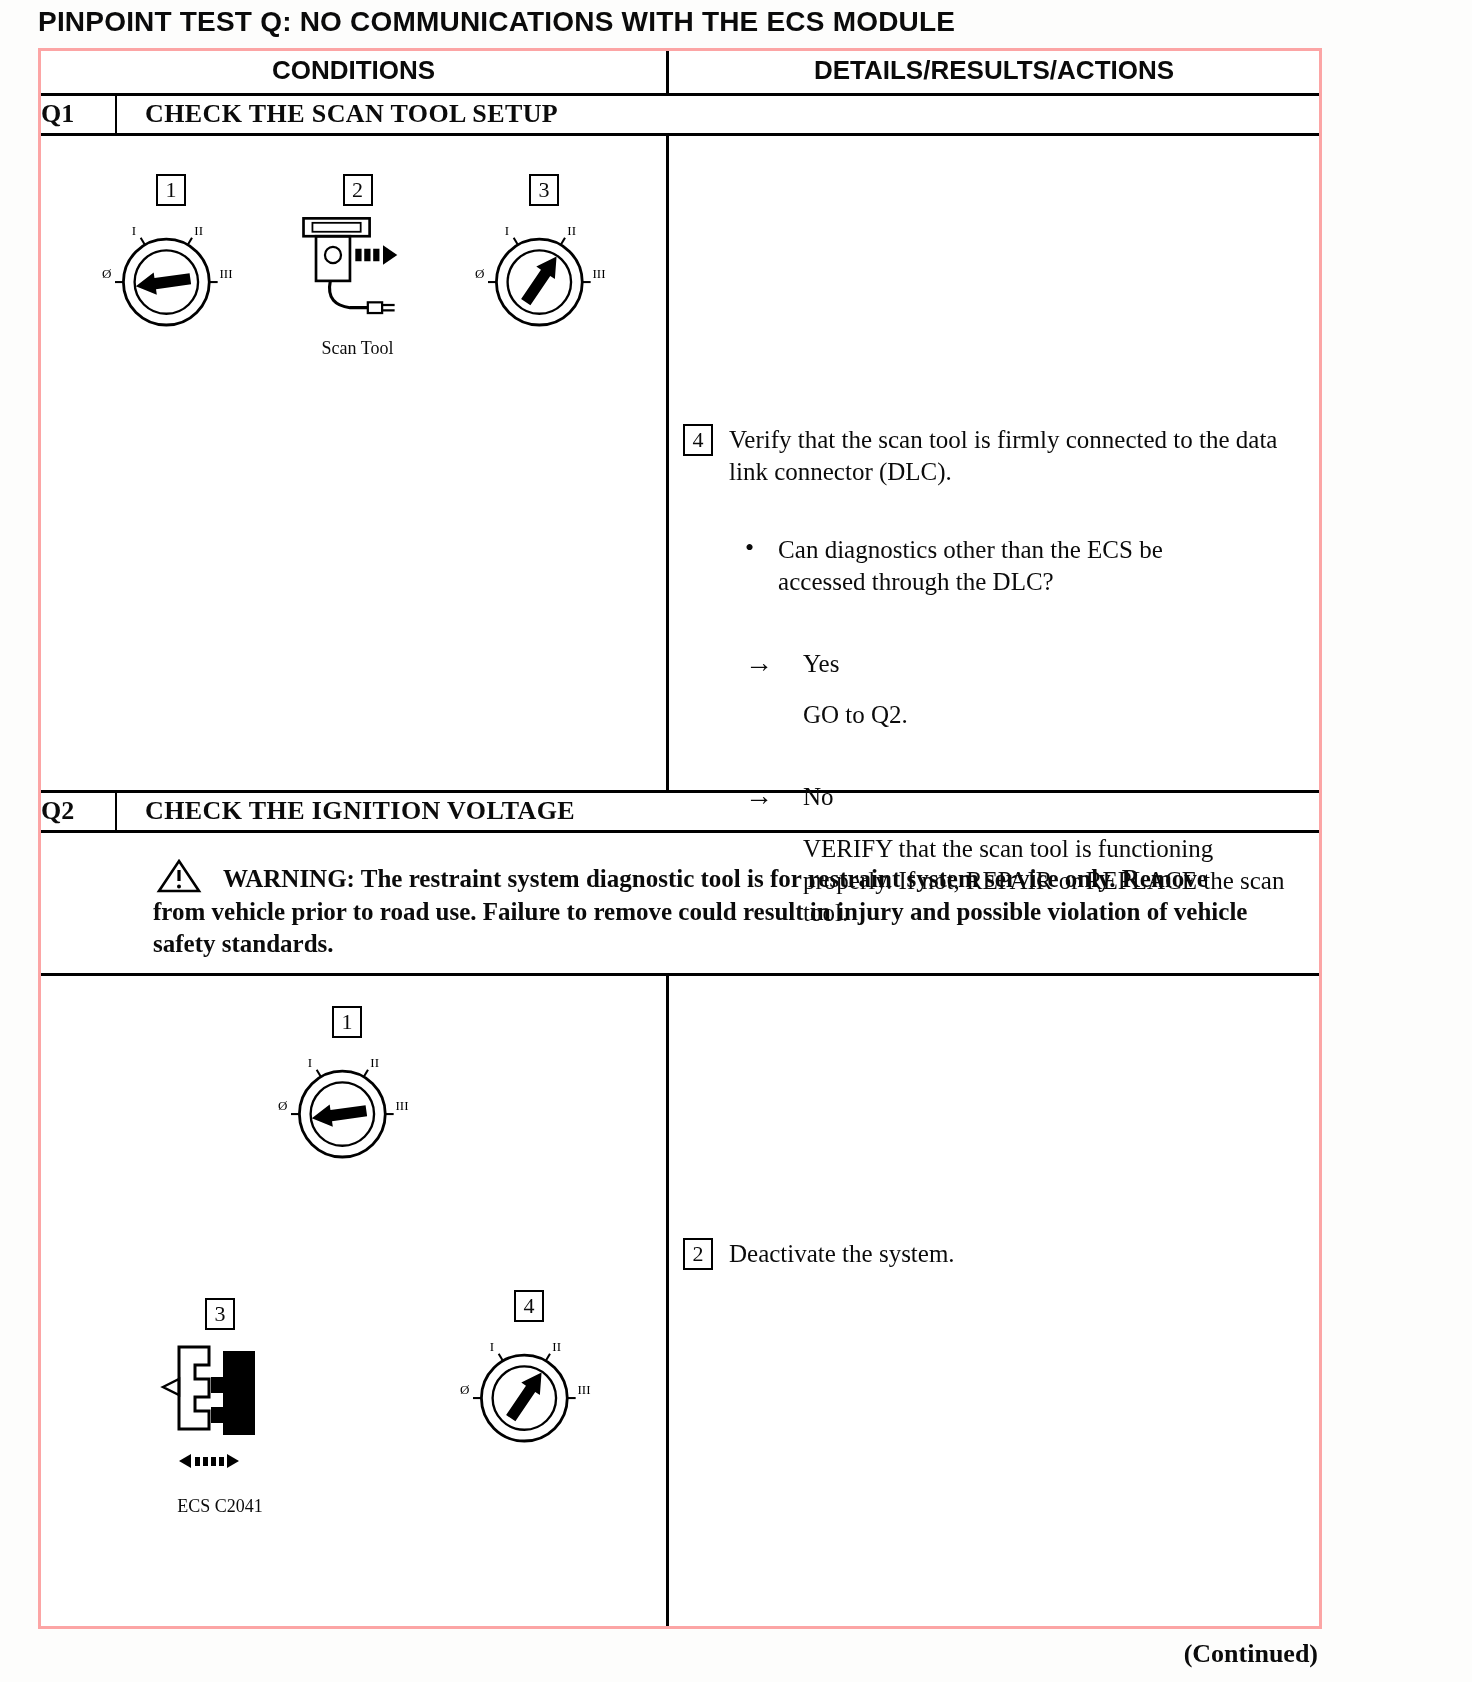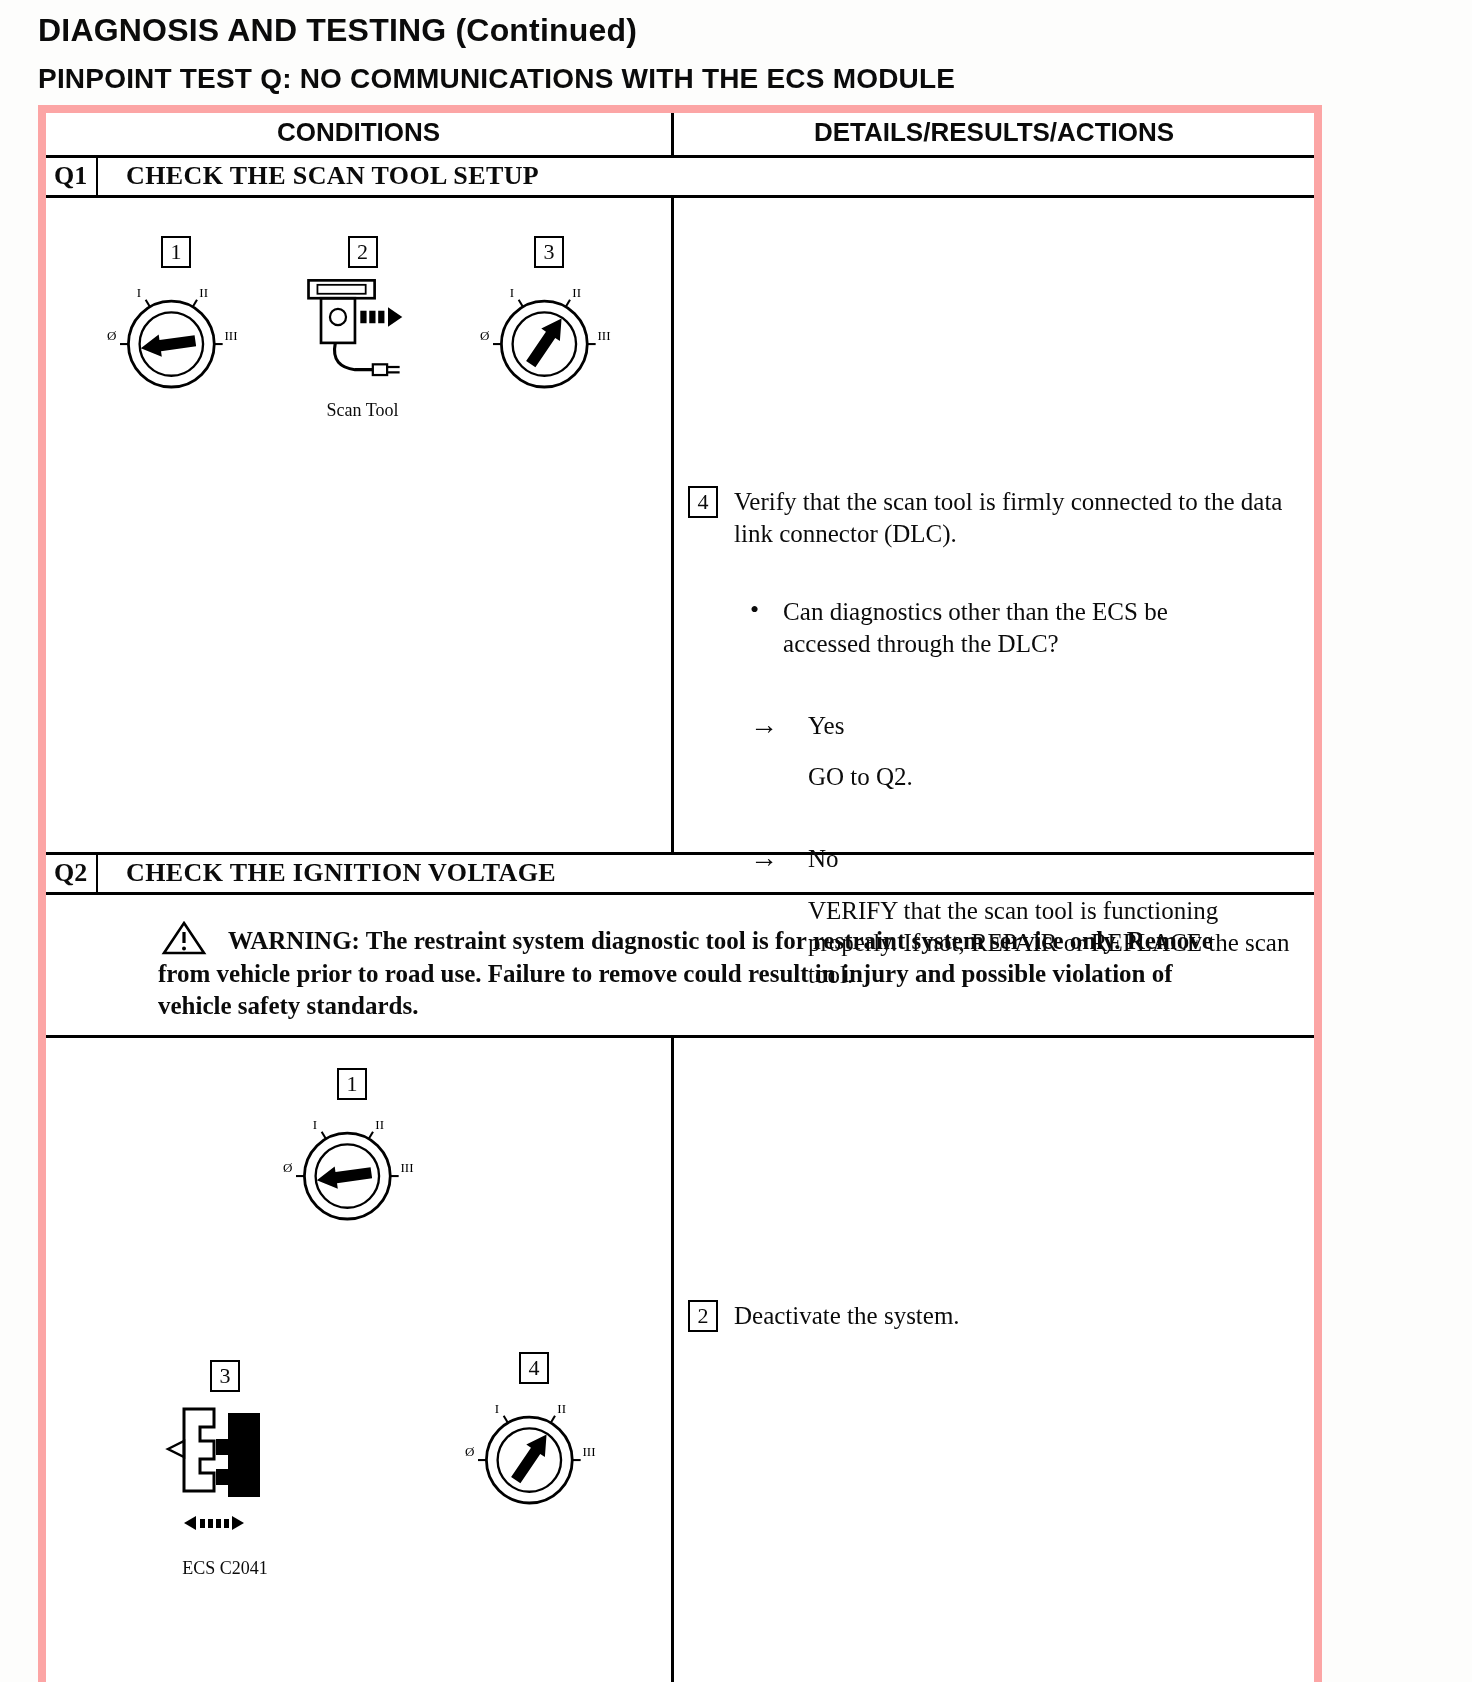--- a/index.html
+++ b/index.html
@@ -13,38 +13,38 @@
 
   .doc-title {
     font-family:"Liberation Sans", sans-serif;
     font-weight:700; font-size:32px; margin:6px 0 14px 0; letter-spacing:.2px;
   }
   .doc-subtitle {
     font-family:"Liberation Sans", sans-serif;
     font-weight:700; font-size:28px; margin:0 0 10px 0; letter-spacing:.2px;
   }
 
-  .pinpoint-table { width:1284px; border:8px solid #fca5a5; background:#fff; }
+  .pinpoint-table { width:1284px; border:3px solid #fca5a5; background:#fff; }
   .cols { display:flex; }
   .col-left { width:628px; border-right:3px solid #000; }
   .col-right { flex:1; }
 
   .tbl-head { border-bottom:3px solid #000; }
   .tbl-head .cell {
     font-family:"Liberation Sans", sans-serif;
     font-weight:700; font-size:26px; text-align:center; padding:4px 0 7px 0;
   }
 
   .band {
     border-bottom:3px solid #000; display:flex; align-items:center;
     font-weight:700; font-size:26px; height:40px;
   }
   .band .qid {
     align-self:stretch; display:flex; align-items:center;
-    padding:0 0 2px 8px; width:52px; border-right:2.5px solid #000;
+    padding:0 0 2px 0; width:76px; border-right:2.5px solid #000;
   }
   .band .band-title { padding:0 0 2px 28px; letter-spacing:.4px; }
 
   .row-q1 { height:657px; border-bottom:3px solid #000; }
   .row-q2 { height:650px; }
 
   .numbox {
     display:inline-flex; align-items:center; justify-content:center;
     width:30px; height:32px; border:2px solid #000; background:#fff;
     font-size:22px; line-height:1; flex:0 0 auto;
@@ -104,21 +104,20 @@
       <text x="33" y="24">I</text>
       <text x="100" y="24">II</text>
       <text x="127" y="70">III</text>
     </g>
     <polygon id="dial-arrow" points="-26,-6 12,-6 12,-12 33,0 12,12 12,6 -26,6" fill="#000"></polygon>
   </defs>
 </svg>
 
 <div class="page">
 
-  <div class="doc-title">DIAGNOSIS AND TESTING (Continued)</div>
   <div class="doc-subtitle">PINPOINT TEST Q: NO COMMUNICATIONS WITH THE ECS MODULE</div>
 
   <div class="pinpoint-table">
 
     <div class="cols tbl-head">
       <div class="col-left cell">CONDITIONS</div>
       <div class="col-right cell">DETAILS/RESULTS/ACTIONS</div>
     </div>
 
     <div class="band">

